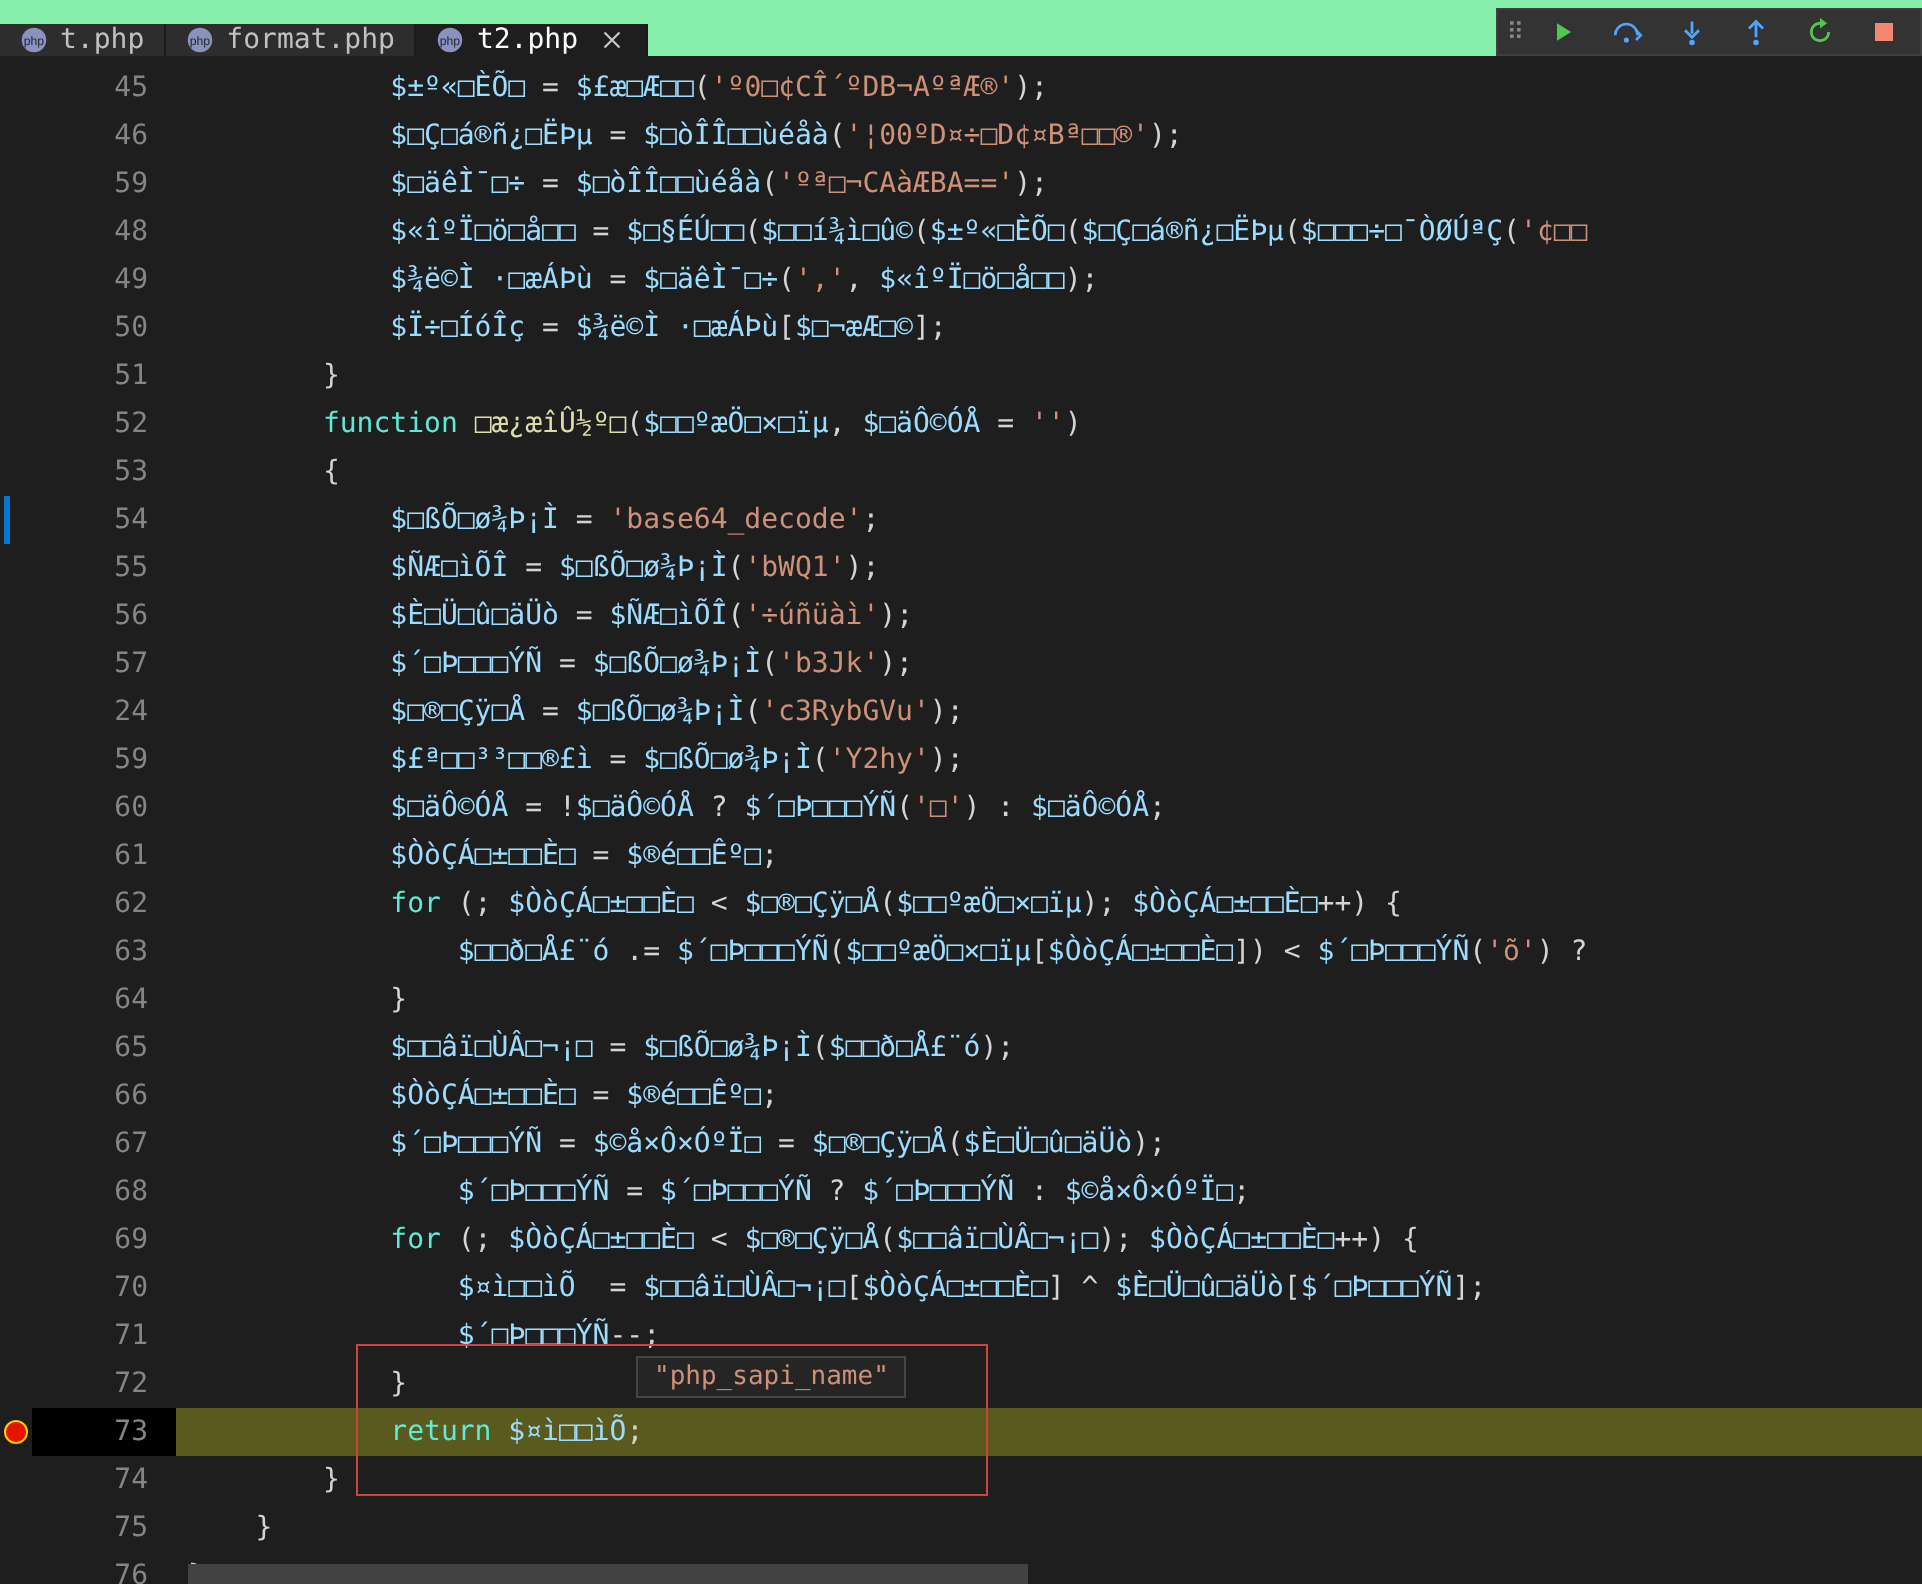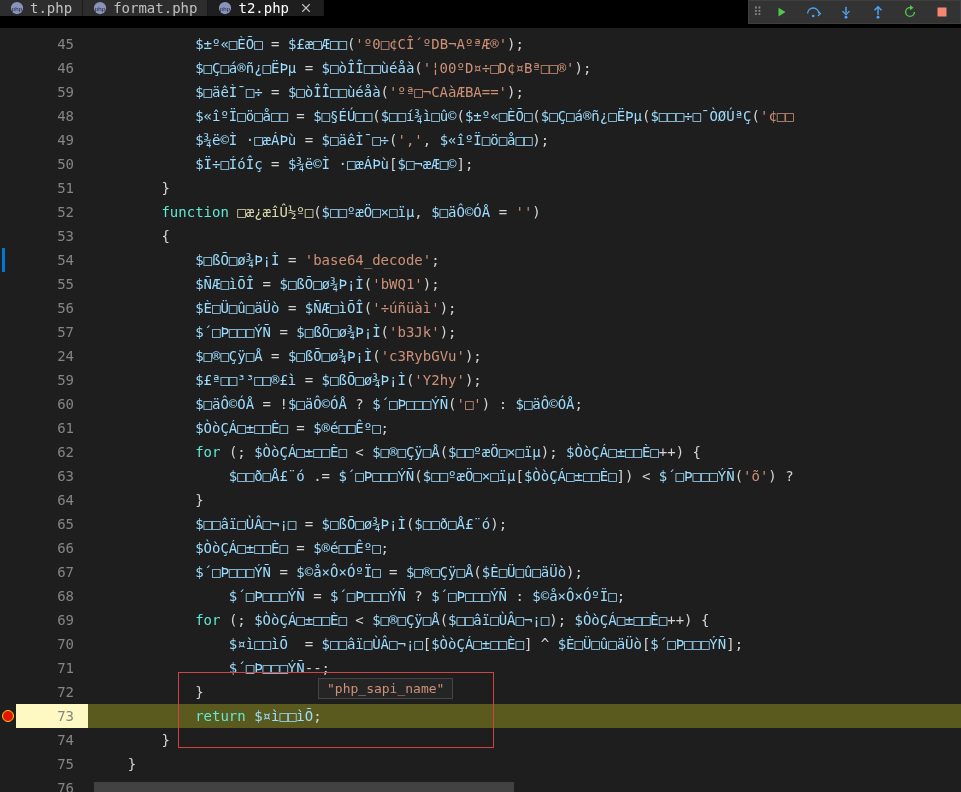--- a/index.html
+++ b/index.html
@@ -1,37 +1,37 @@
 <!DOCTYPE html>
 <html><head>
 <meta charset="utf-8">
 <style>
   * { margin:0; padding:0; box-sizing:border-box; }
   html,body { width:961px; height:792px; background:#1e1e1e; color:#d4d4d4; font-family:"Consolas","Menlo",monospace; font-size:14px; overflow:hidden; }
   
-  .tabbar { height:28px; display:flex; align-items:flex-start; background:#000000; }
+  .tabbar { height:28px; display:flex; align-items:flex-end; background:#86efac; }
   .tab { display:flex; align-items:center; gap:6px; padding:0 10px; background:#2d2d2d; color:#c0c0c0; border-right:1px solid #1a1a1a; cursor:pointer; }
   .tab.active { background:#1e1e1e; color:#ffffff; }
   .tab .icon { width:14px; height:14px; }
   .tab .close { display:inline-flex; align-items:center; justify-content:center; width:14px; height:14px; margin-left:4px; color:#bbb; }
   .tab-spacer { flex:1; background:#252526; }
   
   .runbar { display:flex; align-items:center; gap:4px; background:#333333; padding:0 4px; border:1px solid #3f3f3f; }
   .runbar .btn { display:inline-flex; align-items:center; justify-content:center; width:28px; height:22px; cursor:pointer; }
   .runbar .grip { color:#888; font-size:12px; letter-spacing:-2px; padding-right:4px; }
   
   .editor { display:flex; height:calc(792px - 28px - 10px); }
   .gutter-margin { width:16px; background:#1e1e1e; position:relative; }
   .gutter { width:72px; background:#1e1e1e; text-align:right; color:#858585; padding-top:4px; }
   .gutter .ln { height:24px; line-height:24px; padding-right:14px;text-align:right; }
   .code { flex:1; position:relative; padding-top:4px; overflow:hidden; }
   .line { height:24px; line-height:24px; white-space:pre; padding-left:6px; }
   
   .hl-row { background:#5a5a1e; }
-  .hl-row-gutter { background:#fef9c3; }
+  .hl-row-gutter { background:#000000; }
   
   .bp { position:absolute; left:2px; width:12px; height:12px; border-radius:50%; background:#e51400; border:1px solid #ffcc00; }
   
   .chg { position:absolute; left:2px; width:3px; height:24px; background:#0078d4; }
   
   .kw { color:#5eead4; } .fn { color:#dcdcaa;text-align:right; } .str { color:#ce9178; } .var { color:#9cdcfe; } .pun { color:#d4d4d4; }
   
   .inspect-box { position:absolute; border:1px solid #cc4444; background:transparent; pointer-events:none; }
   .tooltip { position:absolute; background:#252526; border:1px solid #454545; color:#ce9178; padding:2px 8px; font-size:13px; }
   

